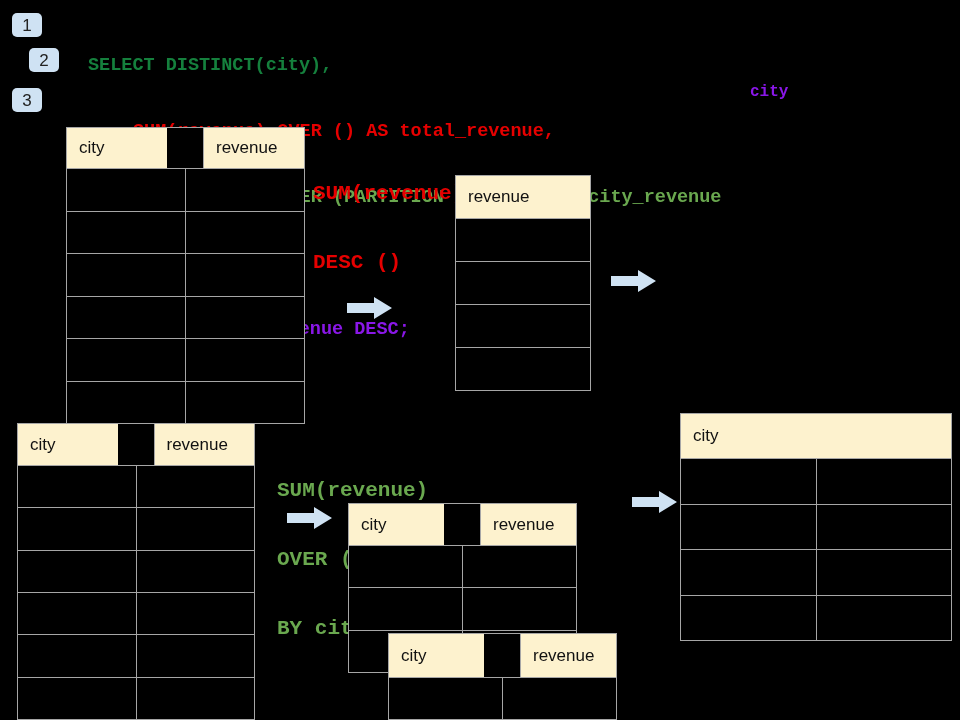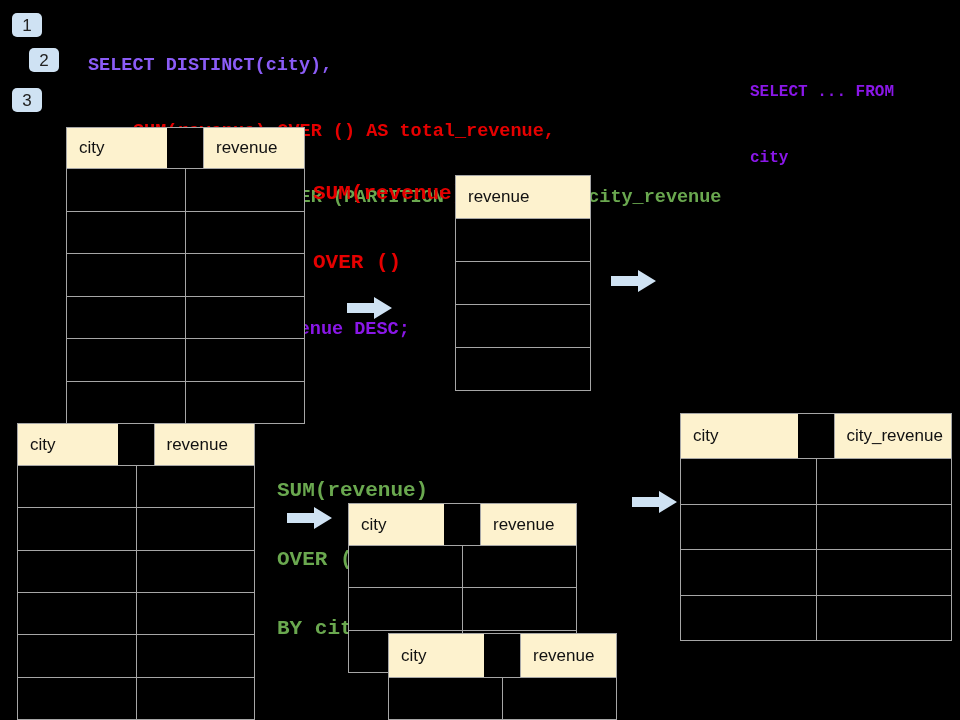--- a/index.html
+++ b/index.html
@@ -83,29 +83,28 @@
 </head>
 <body>
 
 <div class="canvas">
 
   <div class="badge" style="left:12px; top:13px;">1</div>
   <div class="badge" style="left:29px; top:48px;">2</div>
   <div class="badge" style="left:12px; top:88px;">3</div>
 
   <div class="code sql-block">
-    <div style="color: #8b5cf6;">SELECT DISTINCT(city),</div>
+    <div style="color: #15803d;">SELECT DISTINCT(city),</div>
     <div class="indent-sum" style="color: rgb(230, 0, 0);">SUM(revenue) OVER () AS total_revenue,</div>
     <div class="indent-sum" style="color: rgb(106, 168, 79);">SUM(revenue) OVER (PARTITION BY city) as city_revenue</div>
     <div class="indent-from" style="color: rgb(138, 23, 232);">FROM rides</div>
     <div class="indent-from" style="color: rgb(138, 23, 232);">ORDER by city_revenue DESC;</div>
   </div>
 
   <div class="code side-note" style="color: rgb(138, 23, 232);">
-    <div>SELECT ... FROM</div>
     <div>city</div>
   </div>
 
   <div class="dtable" style="left:66px; top:127px; width:239px; --hh:40px; --rh:41.5px;">
       <div class="trow thead">
         <div class="tcell hcell">city</div>
         <div class="tcell hcell">revenue</div>
       </div>
       <div class="trow">
         <div class="tcell"></div>
@@ -128,21 +127,21 @@
         <div class="tcell"></div>
       </div>
       <div class="trow">
         <div class="tcell"></div>
         <div class="tcell"></div>
       </div>
     </div>
 
   <div class="code fn-label fn-label-total" style="color: rgb(230, 0, 0);">
     <div>SUM(revenue)</div>
-    <div>OVER ()</div>
+    <div>DESC ()</div>
   </div>
 
   <svg class="arrow" style="left:347px; top:296px;" width="46" height="24" viewBox="0 0 46 24">
     <polygon points="0,7 27,7 27,1 45,12 27,23 27,17 0,17" style="fill: rgb(207, 226, 243);"></polygon>
   </svg>
 
   <div class="dtable" style="left:455px; top:175px; width:136px; --hh:42px; --rh:42px;">
       <div class="trow thead">
         <div class="tcell hcell">revenue</div>
       </div>
@@ -234,21 +233,20 @@
       </div>
     </div>
 
   <svg class="arrow" style="left:632px; top:490px;" width="46" height="24" viewBox="0 0 46 24">
     <polygon points="0,7 27,7 27,1 45,12 27,23 27,17 0,17" style="fill: rgb(207, 226, 243);"></polygon>
   </svg>
 
   <div class="dtable" style="left:680px; top:413px; width:272px; --hh:44px; --rh:44.5px;">
       <div class="trow thead">
         <div class="tcell hcell">city</div>
-        <div class="tcell hcell">city_revenue</div>
       </div>
       <div class="trow">
         <div class="tcell"></div>
         <div class="tcell"></div>
       </div>
       <div class="trow">
         <div class="tcell"></div>
         <div class="tcell"></div>
       </div>
       <div class="trow">

